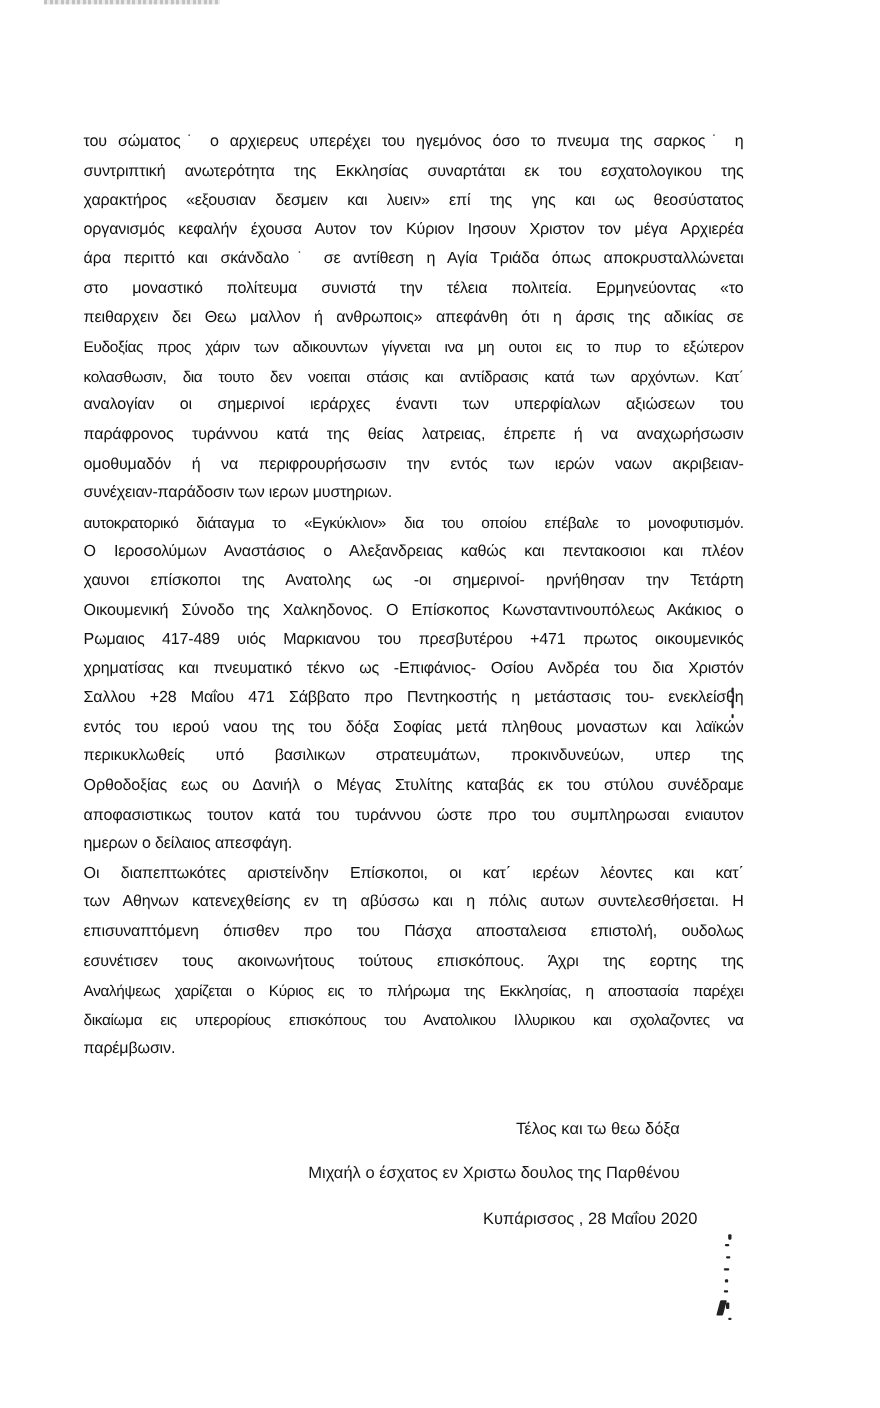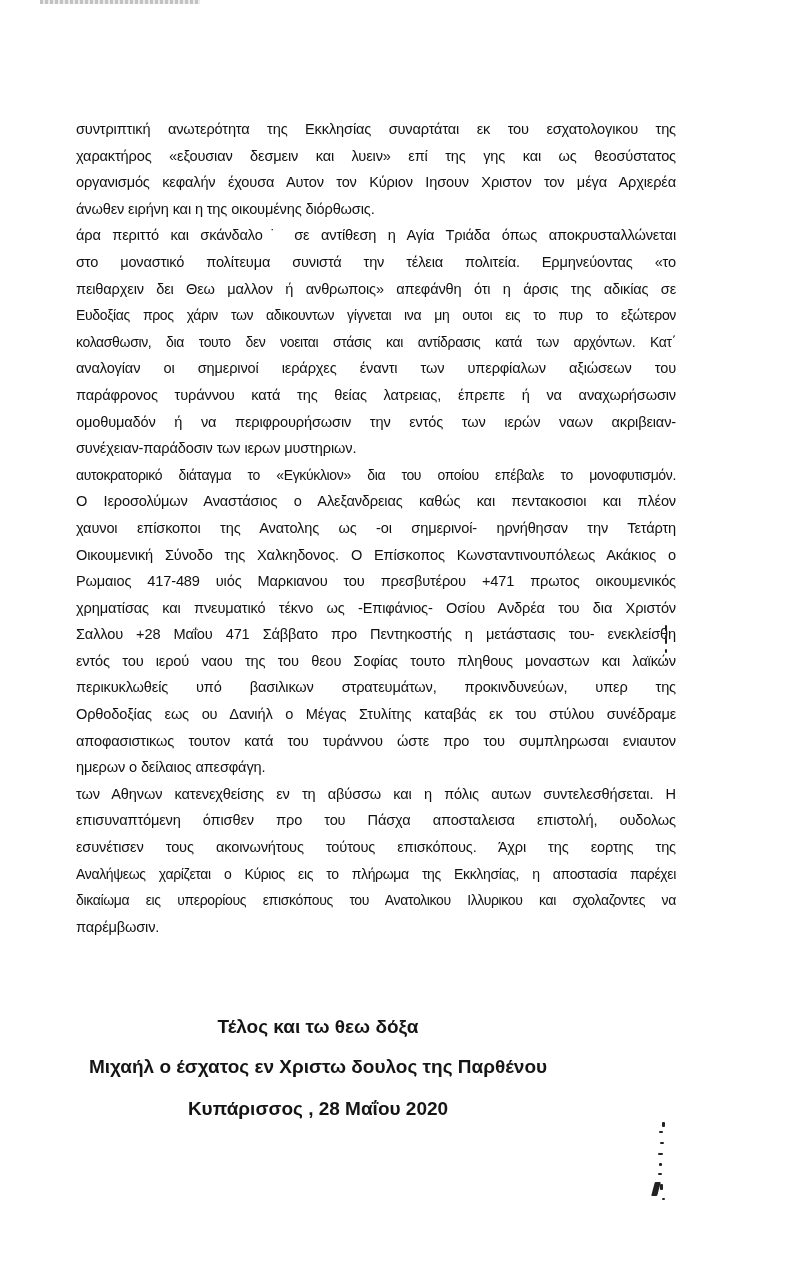--- a/index.html
+++ b/index.html
@@ -50,75 +50,75 @@
       padding-left: 18px;
     }
     .line.cond {
       font-size: 14px;
       letter-spacing: -0.35px;
     }
     .closing {
       position: absolute;
       left: 0;
       width: 800px;
-      text-align: center;
-      font-size: 19px;
+      text-align: right;
+      font-size: 15px;
       line-height: 20px;
       color: #151515;
-      font-weight: bold;
     }
     .closing.c1 { top: 1017px; left: 18px; width: 600px; }
     .closing.c2 { top: 1057px; left: 18px; width: 600px; }
-    .closing.c3 { top: 1099px; left: 18px; width: 600px; }
+    .closing.c3 { top: 1099px; left: 34px; width: 600px; }
     .scan-mark {
       position: absolute;
       background: #222;
       border-radius: 1px;
     }
     .mark-group-a { position: absolute; left: 663px; top: 625px; width: 6px; height: 40px; }
     .mark-group-b { position: absolute; left: 650px; top: 1118px; width: 20px; height: 90px; }
   </style>
 </head>
 <body>
 
 <div class="scan-edge"></div>
 
 <div class="page-body" id="page-body">
     <div class="para">
+      <span class="line">του σώματος˙ ο αρχιερευς υπερέχει του ηγεμόνος όσο το πνευμα της σαρκος˙ η</span>
       <span class="line">συντριπτική ανωτερότητα της Εκκλησίας συναρτάται εκ του εσχατολογικου της</span>
       <span class="line">χαρακτήρος «εξουσιαν δεσμειν και λυειν» επί της γης και ως θεοσύστατος</span>
       <span class="line">οργανισμός κεφαλήν έχουσα Αυτον τον Κύριον Ιησουν Χριστον τον μέγα Αρχιερέα</span>
-      <span class="line last">άνωθεν ειρήνη και η της οικουμένης διόρθωσις.</span>
     </div>
     <div class="para">
       <span class="line">άρα περιττό και σκάνδαλο˙ σε αντίθεση η Αγία Τριάδα όπως αποκρυσταλλώνεται</span>
       <span class="line">στο μοναστικό πολίτευμα συνιστά την τέλεια πολιτεία. Ερμηνεύοντας «το</span>
       <span class="line">πειθαρχειν δει Θεω μαλλον ή ανθρωποις» απεφάνθη ότι η άρσις της αδικίας σε</span>
       <span class="line cond">Ευδοξίας προς χάριν των αδικουντων γίγνεται ινα μη ουτοι εις το πυρ το εξώτερον</span>
       <span class="line cond">κολασθωσιν, δια τουτο δεν νοειται στάσις και αντίδρασις κατά των αρχόντων. Κατ΄</span>
       <span class="line">αναλογίαν οι σημερινοί ιεράρχες έναντι των υπερφίαλων αξιώσεων του</span>
       <span class="line">παράφρονος τυράννου κατά της θείας λατρειας, έπρεπε ή να αναχωρήσωσιν</span>
       <span class="line">ομοθυμαδόν ή να περιφρουρήσωσιν την εντός των ιερών ναων ακριβειαν-</span>
       <span class="line last">συνέχειαν-παράδοσιν των ιερων μυστηριων.</span>
     </div>
     <div class="para">
       <span class="line cond">αυτοκρατορικό διάταγμα το «Εγκύκλιον» δια του οποίου επέβαλε το μονοφυτισμόν.</span>
       <span class="line">Ο Ιεροσολύμων Αναστάσιος ο Αλεξανδρειας καθώς και πεντακοσιοι και πλέον</span>
       <span class="line">χαυνοι επίσκοποι της Ανατολης ως -οι σημερινοί- ηρνήθησαν την Τετάρτη</span>
       <span class="line">Οικουμενική Σύνοδο της Χαλκηδονος. Ο Επίσκοπος Κωνσταντινουπόλεως Ακάκιος ο</span>
       <span class="line">Ρωμαιος 417-489 υιός Μαρκιανου του πρεσβυτέρου +471 πρωτος οικουμενικός</span>
       <span class="line">χρηματίσας και πνευματικό τέκνο ως -Επιφάνιος- Οσίου Ανδρέα του δια Χριστόν</span>
       <span class="line">Σαλλου +28 Μαΐου 471 Σάββατο προ Πεντηκοστής η μετάστασις του- ενεκλείσθη</span>
-      <span class="line">εντός του ιερού ναου της του θεου Σοφίας τουτο πληθους μοναστων και λαϊκών</span>
+      <span class="line">εντός του ιερού ναου της του δόξα Σοφίας μετά πληθους μοναστων και λαϊκών</span>
       <span class="line">περικυκλωθείς υπό βασιλικων στρατευμάτων, προκινδυνεύων, υπερ της</span>
       <span class="line">Ορθοδοξίας εως ου Δανιήλ ο Μέγας Στυλίτης  καταβάς εκ του στύλου συνέδραμε</span>
       <span class="line">αποφασιστικως τουτον κατά του τυράννου ώστε προ του συμπληρωσαι ενιαυτον</span>
       <span class="line last">ημερων ο δείλαιος απεσφάγη.</span>
     </div>
     <div class="para">
+      <span class="line">Οι διαπεπτωκότες αριστείνδην Επίσκοποι, οι κατ΄ ιερέων λέοντες και κατ΄</span>
       <span class="line">των Αθηνων κατενεχθείσης εν τη αβύσσω και η πόλις αυτων συντελεσθήσεται. Η</span>
       <span class="line">επισυναπτόμενη όπισθεν προ του Πάσχα αποσταλεισα επιστολή, ουδολως</span>
       <span class="line">εσυνέτισεν τους ακοινωνήτους τούτους επισκόπους. Άχρι της εορτης της</span>
       <span class="line cond">Αναλήψεως χαρίζεται ο Κύριος εις το πλήρωμα της Εκκλησίας, η αποστασία παρέχει</span>
       <span class="line cond">δικαίωμα εις υπερορίους επισκόπους του Ανατολικου Ιλλυρικου και σχολαζοντες να</span>
       <span class="line last">παρέμβωσιν.</span>
     </div>
   </div>
 
 <div class="closing c1">Τέλος και τω θεω δόξα</div>

